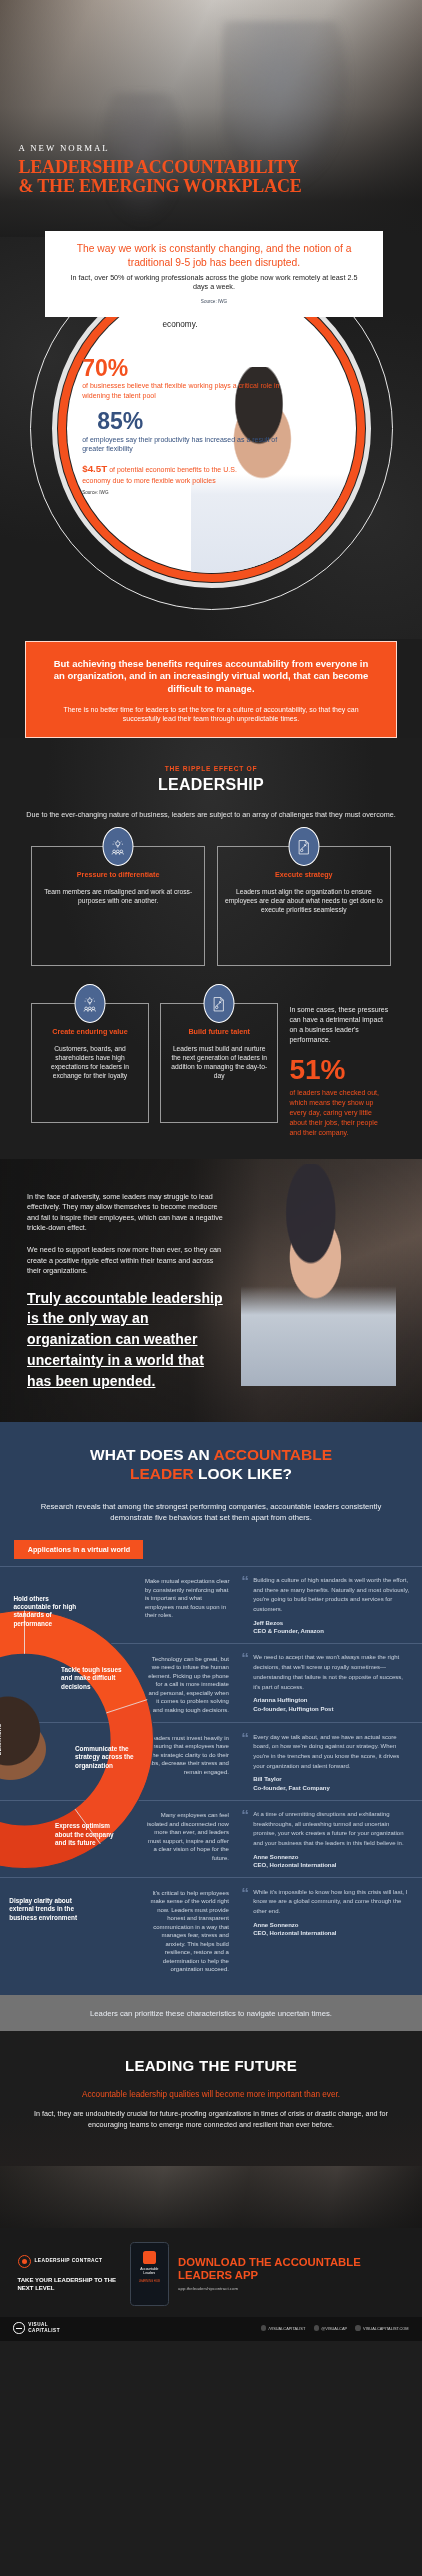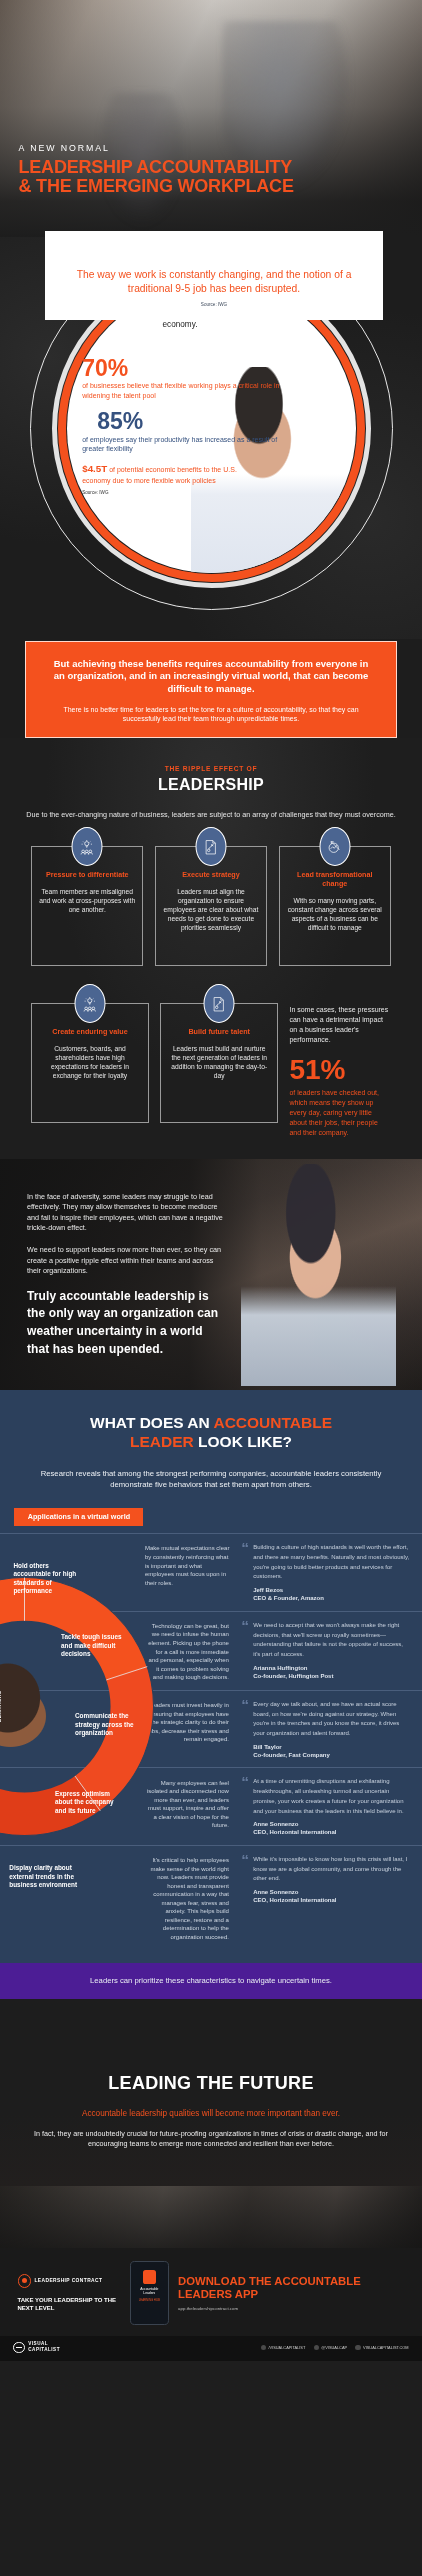--- a/index.html
+++ b/index.html
@@ -23,36 +23,36 @@
   .hero::before{
     content:"";position:absolute;left:222px;top:20.6px;width:129px;height:170px;
     background:radial-gradient(ellipse at 45% 35%, rgba(120,125,135,0.55), rgba(60,62,70,0.15) 62%, transparent 72%);
     filter:blur(3.1px);
   }
   .hero::after{
     content:"";position:absolute;left:98px;top:93px;width:88px;height:134px;
     background:radial-gradient(ellipse at 50% 40%, rgba(95,92,98,0.5), rgba(50,50,55,0.12) 60%, transparent 70%);
     filter:blur(3.6px);
   }
-  .hero-txt { position: absolute; left: 18.5px; top: 143px; z-index:4;}
+  .hero-txt { position: absolute; left: 18.5px; top: 143px; z-index:4;font-family:Liberation Serif, serif;}
   .eyebrow {
     font-size: 8.8px; letter-spacing: 1.9px; color: #fff; font-weight: 400;
   }
   .hero-title {
     margin-top: 4.6px;
     font-size: 18px; line-height: 1.06; font-weight: bold;
     color: #f4511e; letter-spacing: -0.2px;
   }
 
   
   .white-card {
     position: absolute; left: 45px; top: 231px; width: 338px; z-index: 6;
     background: #fff; padding: 11.3px 17.5px 13.4px; text-align: center;
   }
-  .wc-head { color: #f4511e; font-size: 10.3px; line-height: 1.3; font-weight: 400; margin-top: 26px; }
+  .wc-head { color: #f4511e; font-size: 10.3px; line-height: 1.3; font-weight: 400; }
   .wc-sub { color: #1a1a1a; font-size: 7.2px; line-height: 1.35; margin-top: 3.6px;}
   .wc-src { color: #3e4a5c; font-size: 4.6px; margin-top: 6.7px;}
 
   
   .circle-sec {
     position: relative; height: 402px; background: #1d1d1d;
     background-image:
       radial-gradient(circle at 12% 30%, #2c2c2c, transparent 40%),
       radial-gradient(circle at 88% 70%, #2a2a2a, transparent 45%);
     overflow: hidden;
@@ -154,21 +154,21 @@
   .adversity::after{
     content:"";position:absolute;right:26px;top:5.2px;width:155px;height:222px;
     background:
       radial-gradient(ellipse at 45% 22%, #2e2b33 0 20%, rgba(46,43,51,0) 21%),
       radial-gradient(ellipse at 48% 42%, #e7b79b 0 22%, rgba(231,183,155,0) 23%),
       linear-gradient(180deg, rgba(0,0,0,0) 55%, #c9d2dd 68%, #aeb9c8 100%);
     opacity:.95;
   }
   .adv-txt { width: 201px; margin-left: 27px; position: relative; z-index: 2; }
   .adv-p { font-size: 7.2px; line-height: 1.45; color: #eaeaea; margin-bottom: 11.3px; }
-  .adv-bold { font-size: 12px; line-height: 1.48; font-weight: bold; color: #fff; letter-spacing: 0.1px;}
+  .adv-bold { font-size: 14px; line-height: 1.48; font-weight: bold; color: #fff; letter-spacing: 0.1px; text-decoration: underline;}
 
   
   .acc-head {
     background: #2c405c; padding: 24px 24px 20.6px; text-align: center;
   }
   .acc-title { font-size: 15.5px; font-weight: bold; line-height: 1.22; }
   .acc-title .hl { color: #f4511e; }
   .acc-sub { font-size: 7.7px; line-height: 1.45; margin-top: 16.5px; color: #eef1f5;}
 
   .virtual { background: #2c405c; position: relative; padding-bottom: 13.4px;}
@@ -202,29 +202,29 @@
       radial-gradient(ellipse at 60% 52%, #8d5b3d 0 32%, rgba(141,91,61,0) 33%);
     border-radius:50%;
   }
   .vert-badge{
     position:absolute; left:-3.1px; top:211px; z-index: 7;
     color:#fff; font-size:4.6px; font-weight:bold; letter-spacing:0.5px;
     transform:rotate(-90deg); transform-origin:left top;
   }
 
   .prioritize {
-    background: #4c1d95; text-align: center; padding: 13.4px 20.6px; font-size: 7.7px; color: #e9edf3;
+    background: #737373; text-align: center; padding: 13.4px 20.6px; font-size: 7.7px; color: #e9edf3;
   }
 
   
   .future {
     position: relative; text-align: center; padding: 26px 31px 36px;
     background: linear-gradient(to bottom, #1d1d1d 0%, #1d1d1d 62%, #221f1e 100%);
   }
-  .future-title { font-size: 18px; font-weight: bold; letter-spacing: 0.3px; margin-top: 48px;}
+  .future-title { font-size: 15px; font-weight: bold; letter-spacing: 0.3px;}
   .future-orange { color: #f4511e; font-size: 8.2px; line-height: 1.4; margin-top: 14.4px; }
   .future-body { font-size: 7.2px; line-height: 1.45; margin-top: 9.3px; color: #ececec;}
 
   .photo-strip{
     height:62px;
     background:
       linear-gradient(to bottom, rgba(20,20,20,.55), rgba(20,20,20,.88)),
       linear-gradient(100deg,#3a3530 0%, #6b625a 20%, #8e8379 38%, #5d544d 58%, #7d7169 78%, #2e2a27 100%);
   }
 
@@ -264,20 +264,21 @@
   <section class="hero">
     <div class="hero-txt">
       <div class="eyebrow">A NEW NORMAL</div>
       <div class="hero-title">
         <div>LEADERSHIP ACCOUNTABILITY</div>
         <div>&amp; THE EMERGING WORKPLACE</div>
       </div>
     </div>
     <div class="white-card">
       <div class="wc-head">The way we work is constantly changing, and the notion of a traditional 9-5 job has been disrupted.</div>
+      <div class="wc-sub">In fact, over 50% of working professionals across the globe now work remotely at least 2.5 days a week.</div>
       <div class="wc-src">Source: IWG</div>
     </div>
   </section>
 
   <section class="circle-sec">
     <div class="ring-outer"></div>
     <div class="ring-blue"></div>
     <div class="ring-grey"></div>
     <div class="ring-orange"></div>
     <div class="circle-white">
@@ -335,31 +336,20 @@
           <svg viewBox="0 0 32 32" fill="none" stroke="#fff" stroke-width="1.4">
               <path d="M7 3h13l5 5v21H7z"></path>
               <path d="M20 3v5h5"></path>
               <circle cx="12" cy="22" r="2.4"></circle>
               <path d="M12 20c0-5 7-4 7-9"></path>
               <path d="M17 10l4 4M21 10l-4 4"></path>
             </svg>
         </div>
         <div class="card-title">Execute strategy</div>
         <div class="card-body">Leaders must align the organization to ensure employees are clear about what needs to get done to execute priorities seamlessly</div>
-      </div>
-      <div class="card">
-        <div class="card-icon">
-          <svg viewBox="0 0 32 32" fill="none" stroke="#fff" stroke-width="1.4">
-              <circle cx="14" cy="17" r="9"></circle>
-              <path d="M8 19l4-4 3 3 5-6"></path>
-              <path d="M9 5l16 16M9 5l.5 5M9 5l5 .5"></path>
-            </svg>
-        </div>
-        <div class="card-title">Lead transformational change</div>
-        <div class="card-body">With so many moving parts, constant change across several aspects of a business can be difficult to manage</div>
       </div>
     </div>
 
     <div class="cards2">
       <div class="card">
         <div class="card-icon">
           <svg viewBox="0 0 32 32" fill="none" stroke="#fff" stroke-width="1.4">
               <circle cx="16" cy="9" r="4"></circle>
               <path d="M14 14h4M15 16h2"></path>
               <path d="M16 2v2M9 5l1.4 1.4M23 5l-1.4 1.4M6 10h2M24 10h2"></path>

